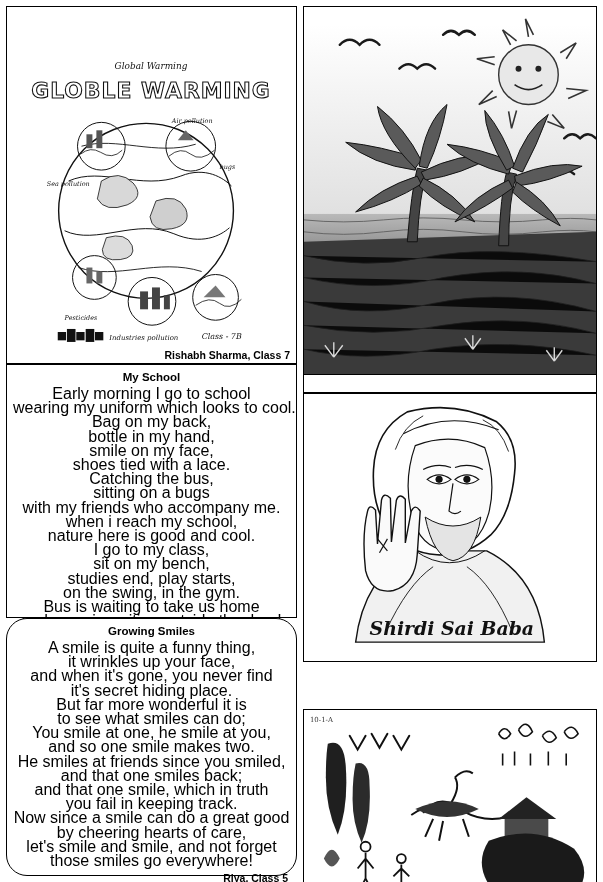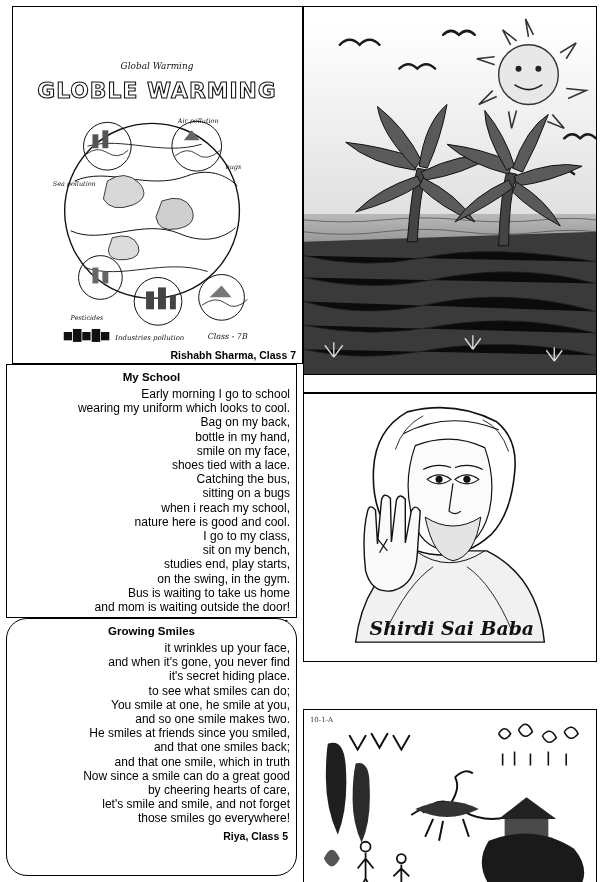--- a/index.html
+++ b/index.html
@@ -56,21 +56,21 @@
     color: #000;
   }
   .figurine {
     position: absolute;
     font-size: 19px;
     color: #000;
     line-height: 1;
   }
 
   .art-left {
-    left: 12px;
+    left: 6px;
     top: 6px;
     width: 291px;
     height: 358px;
     padding-left: 21px;
   }
 
   .poem-block {
     position: absolute;
     left: 6px;
     width: 291px;
@@ -84,23 +84,23 @@
   .poem-title {
     text-align: center;
     font-family: "Liberation Sans", sans-serif;
     font-weight: bold;
     font-size: 11.5px;
     margin-top: 6px;
     margin-bottom: 4px;
     color: #000;
   }
   .poem-body {
-    text-align: right;
-    font-family: "Liberation Sans", sans-serif;
-    font-size: 12px;
+    text-align: center;
+    font-family: "Liberation Sans", sans-serif;
+    font-size: 16px;
     line-height: 14.2px;
     color: #000;
     padding: 0 6px;
   }
   .poem-body .ln { display: block; white-space: nowrap; }
   .credit {
     text-align: right;
     font-family: "Liberation Sans", sans-serif;
     font-size: 10.5px;
     font-weight: bold;
@@ -216,44 +216,48 @@
     <div class="poem-title">My School</div>
     <div class="poem-body">
       <span class="ln">Early morning I go to school</span>
       <span class="ln">wearing my uniform which looks to cool.</span>
       <span class="ln">Bag on my back,</span>
       <span class="ln">bottle in my hand,</span>
       <span class="ln">smile on my face,</span>
       <span class="ln">shoes tied with a lace.</span>
       <span class="ln">Catching the bus,</span>
       <span class="ln">sitting on a bugs</span>
+      <span class="ln">with my friends who accompany me.</span>
       <span class="ln">when i reach my school,</span>
       <span class="ln">nature here is good and cool.</span>
       <span class="ln">I go to my class,</span>
       <span class="ln">sit on my bench,</span>
       <span class="ln">studies end, play starts,</span>
       <span class="ln">on the swing, in the gym.</span>
       <span class="ln">Bus is waiting to take us home</span>
       <span class="ln">and mom is waiting outside the door!</span>
     </div>
     <div class="credit">Rhea Garde, Class 5</div>
   </div>
 
   <div class="poem-block poem-2">
     <div class="poem-title">Growing Smiles</div>
     <div class="poem-body">
+      <span class="ln">A smile is quite a funny thing,</span>
       <span class="ln">it wrinkles up your face,</span>
       <span class="ln">and when it's gone, you never find</span>
       <span class="ln">it's secret hiding place.</span>
+      <span class="ln">But far more wonderful it is</span>
       <span class="ln">to see what smiles can do;</span>
       <span class="ln">You smile at one, he smile at you,</span>
       <span class="ln">and so one smile makes two.</span>
       <span class="ln">He smiles at friends since you smiled,</span>
       <span class="ln">and that one smiles back;</span>
       <span class="ln">and that one smile, which in truth</span>
+      <span class="ln">you fail in keeping track.</span>
       <span class="ln">Now since a smile can do a great good</span>
       <span class="ln">by cheering hearts of care,</span>
       <span class="ln">let's smile and smile, and not forget</span>
       <span class="ln">those smiles go everywhere!</span>
     </div>
     <div class="credit">Riya, Class 5</div>
   </div>
 
   <div class="frame art-r1">
     <div class="art-canvas">

